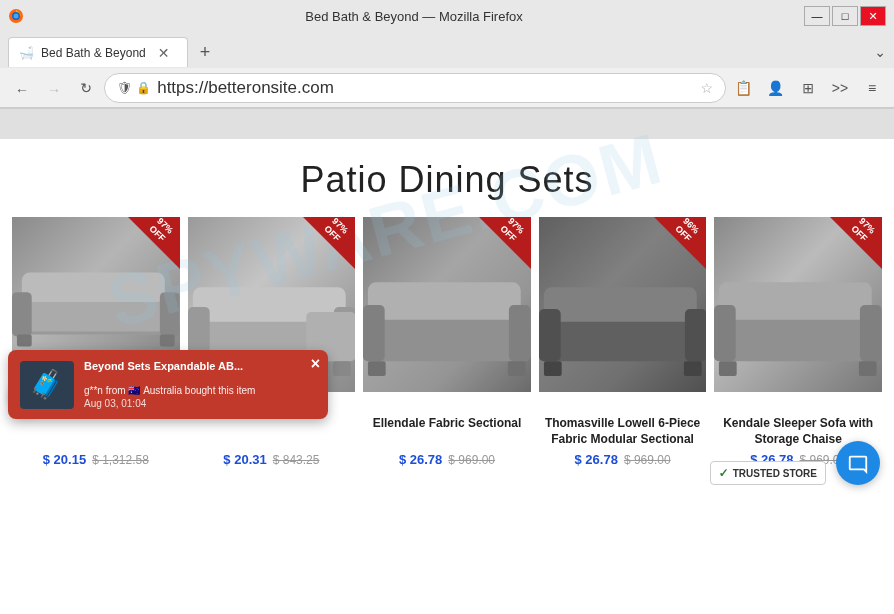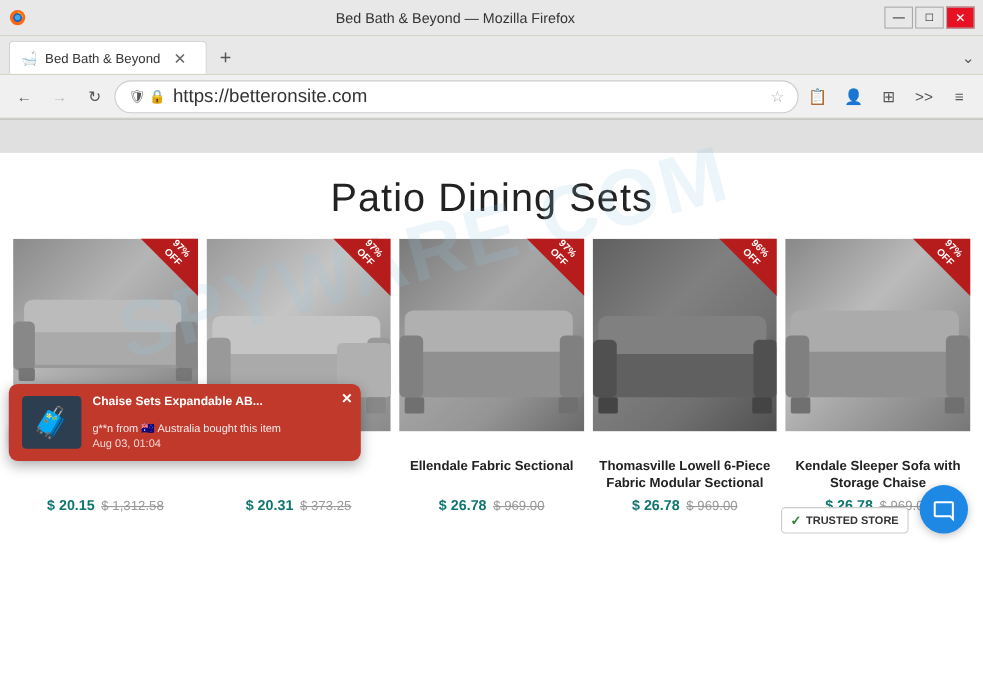--- a/index.html
+++ b/index.html
@@ -232,21 +232,21 @@
     .product-prices {
       display: flex;
       align-items: center;
       justify-content: center;
       gap: 6px;
       margin-top: 4px;
     }
     .price-sale {
       font-size: 13px;
       font-weight: bold;
-      color: #0f766e;
+      color: #1d4ed8;
     }
     .price-original {
       font-size: 12px;
       color: #999;
       text-decoration: line-through;
     }
 
     
     .notification-popup {
       position: absolute;
@@ -458,21 +458,21 @@
           <rect x="148" y="90" width="22" height="55" rx="5" fill="#999"></rect>
           <rect x="120" y="95" width="50" height="50" rx="5" fill="#b0b0b0"></rect>
           <rect x="5" y="145" width="18" height="15" rx="2" fill="#888"></rect>
           <rect x="147" y="145" width="18" height="15" rx="2" fill="#888"></rect>
         </svg>
       </div>
       <div class="product-info">
         <div class="product-name"></div>
         <div class="product-prices">
           <span class="price-sale">$ 20.31</span>
-          <span class="price-original">$ 373.25</span>
+          <span class="price-original">$ 843.25</span>
         </div>
       </div>
     </div>
 
     <div class="product-card">
       <div class="product-image-wrapper sofa-3">
         <div class="discount-badge">
           <div class="badge-text">97%<br>OFF</div>
         </div>
         <svg width="100%" height="100%" viewBox="0 0 170 175" preserveAspectRatio="xMidYMid meet">
@@ -548,21 +548,21 @@
       <path d="M4.41 11.89A5.98 5.98 0 014.1 10c0-.65.11-1.29.31-1.89V5.51H1.07A10 10 0 000 10c0 1.62.39 3.14 1.07 4.49l3.34-2.6z" fill="#FBBC05"></path>
       <path d="M10 3.98c1.47 0 2.79.51 3.83 1.5l2.87-2.87C14.96.98 12.7 0 10 0A10 10 0 001.07 5.51l3.34 2.6C5.2 5.73 7.4 3.98 10 3.98z" fill="#EA4335"></path>
     </svg>
   </div>
 
   <div class="notification-popup">
     <div class="notification-img">
       <span class="luggage-icon">🧳</span>
     </div>
     <div class="notification-content">
-      <div class="notification-title">Chaise Sets Expandable AB...</div>
+      <div class="notification-title">Beyond Sets Expandable AB...</div>
       <div class="notification-body">g**n from 🇦🇺 Australia bought this item</div>
       <div class="notification-time">Aug 03, 01:04</div>
     </div>
     <div class="notification-close">×</div>
   </div>
 
   <div class="trusted-badge">
     <span class="trusted-check">✓</span>
     <span>TRUSTED STORE</span>
   </div>

